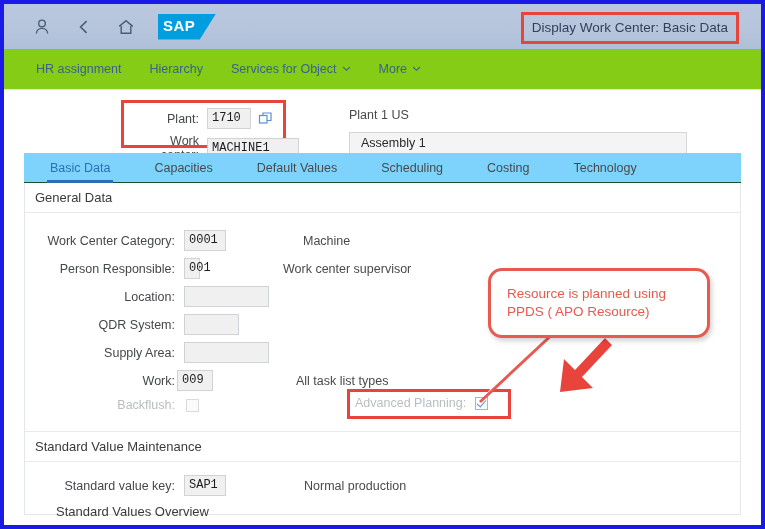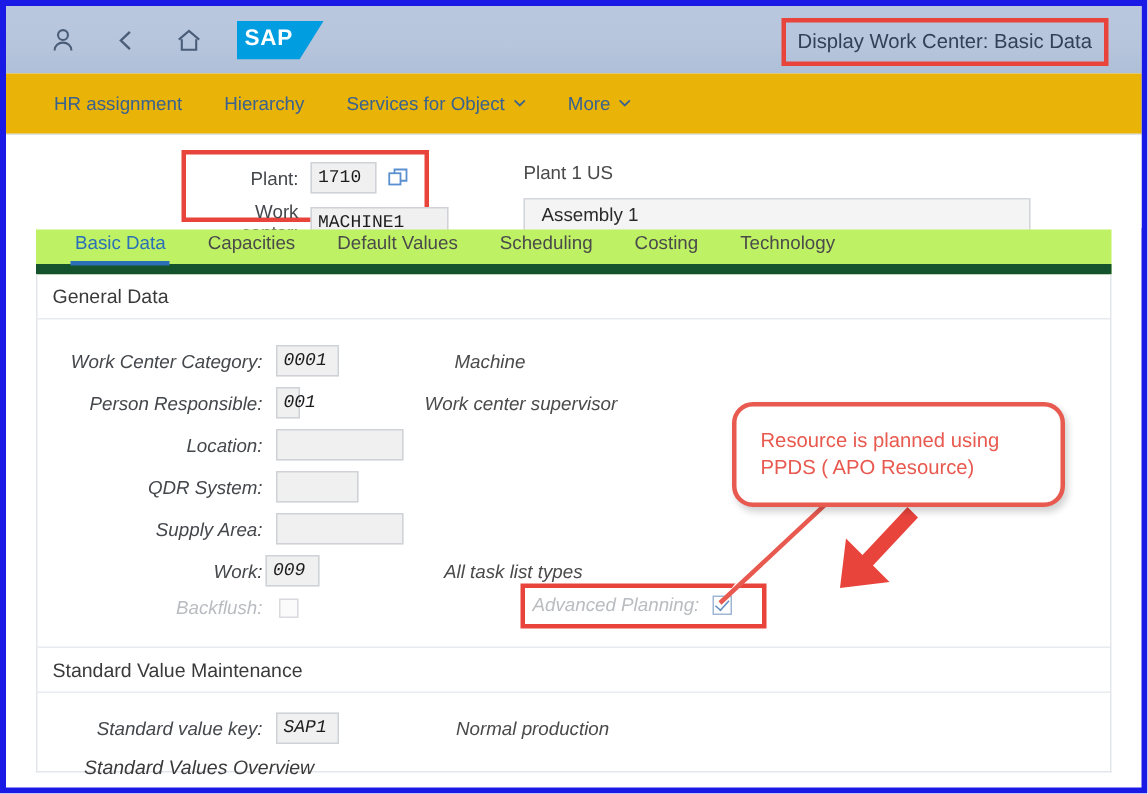--- a/index.html
+++ b/index.html
@@ -44,21 +44,21 @@
   }
   .shell-title {
     font-size: 13.5px; color: #33405a; padding: 5px 8px 6px 8px;
     white-space: nowrap;
   }
   .redbox { border: 3px solid #e8443c; }
 
   
   .menubar {
     position: absolute; left: 0; top: 45px; right: 0; height: 41px;
-    background: #eab308;
+    background: #84cc16;
     border-bottom: 1px solid #dfe3e8;
     display: flex; align-items: center;
   }
   .menuitem {
     font-size: 12.5px; color: #39628f; margin-left: 28px;
     display: flex; align-items: center; gap: 5px; white-space: nowrap;
     cursor: default;
   }
   .menuitem:first-child { margin-left: 32px; }
   .caret {
@@ -97,23 +97,23 @@
   }
   .vhelp {
     width: 15px; height: 15px; margin-left: 7px; color: #5a8fd0;
   }
   .vhelp svg { display: block; }
   .rtext { font-size: 12.5px; color: #4a4a4a; }
 
   
   .tabs {
     position: absolute; left: 20px; top: 149px; right: 20px; height: 30px;
-    display: flex; align-items: flex-end; gap: 0;
-    border-bottom: 7px solid #14532d;
-    background: #bef264;
+    display: flex; align-items: flex-end; gap: 16px;
+    border-bottom: 1px solid #14532d;
+    background: #7dd3fc;
   }
   .tab {
     font-size: 12.5px; color: #4a4a4a; padding: 0 14px 7px 14px;
     position: relative; white-space: nowrap; cursor: default;
   }
   .tab:first-child { margin-left: 12px; }
   .tab.active { color: #2a6fb8; }
   .tab.active::after {
     content: ""; position: absolute; left: 11px; right: 11px; bottom: -1px;
     height: 3px; background: #2a6fb8;
@@ -122,21 +122,21 @@
   
   .card {
     position: absolute; left: 20px; top: 179px; right: 20px; bottom: 10px;
     background: #ffffff;
     border: 1px solid #e3e6ea; border-top: none;
   }
   .sec-title {
     font-size: 13px; color: #3a3a3a; padding: 7px 0 7px 10px;
     border-bottom: 1px solid #e7eaee;
   }
-  .formarea { position: relative; font-style: italic; }
+  .formarea { position: relative; }
 
   .row { position: absolute; display: flex; align-items: center; }
   .row .flabel { width: 150px; }
   .lbl-dim { color: #b9bcc0; }
 
   .chk {
     width: 13px; height: 13px; border: 1px solid #c2c5c9;
     background: #fbfbfb; display: inline-block; position: relative;
   }
   .chk.dim { border-color: #d8dadd; }

